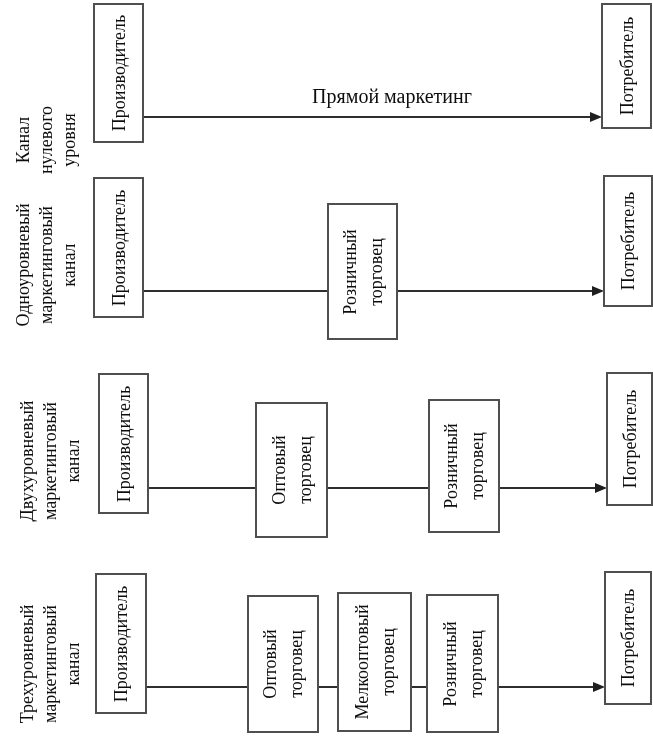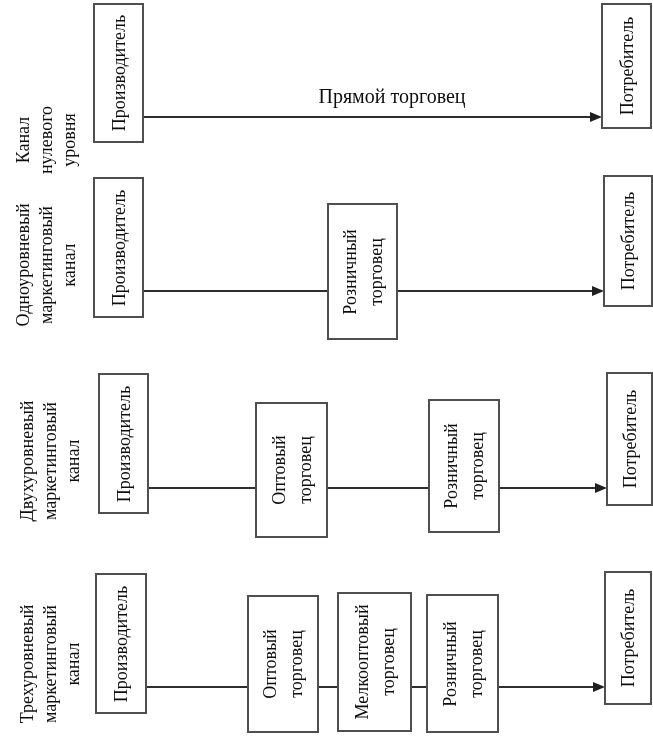--- a/index.html
+++ b/index.html
@@ -61,21 +61,21 @@
   <div class="vwrap" style="left:8px;top:100px;width:76px;height:80px">
     <span class="vt lbl">Канал
 нулевого
 уровня</span>
   </div>
 
   <div class="node" style="left:93px;top:3px;width:51px;height:140px">
     <span class="vt">Производитель</span>
   </div>
 
-  <div class="arrow-label" style="left:292px;top:84px;width:200px">Прямой торговец</div>
+  <div class="arrow-label" style="left:292px;top:84px;width:200px">Прямой маркетинг</div>
 
   <div class="hline" style="left:144px;top:116px;width:446px"></div>
   <div class="arrowhead" style="left:590px;top:112px"></div>
 
   <div class="node" style="left:601px;top:3px;width:51px;height:126px">
     <span class="vt">Потребитель</span>
   </div>
 
   <div class="vwrap" style="left:8px;top:197px;width:76px;height:135px">
     <span class="vt lbl">Одноуровневый

